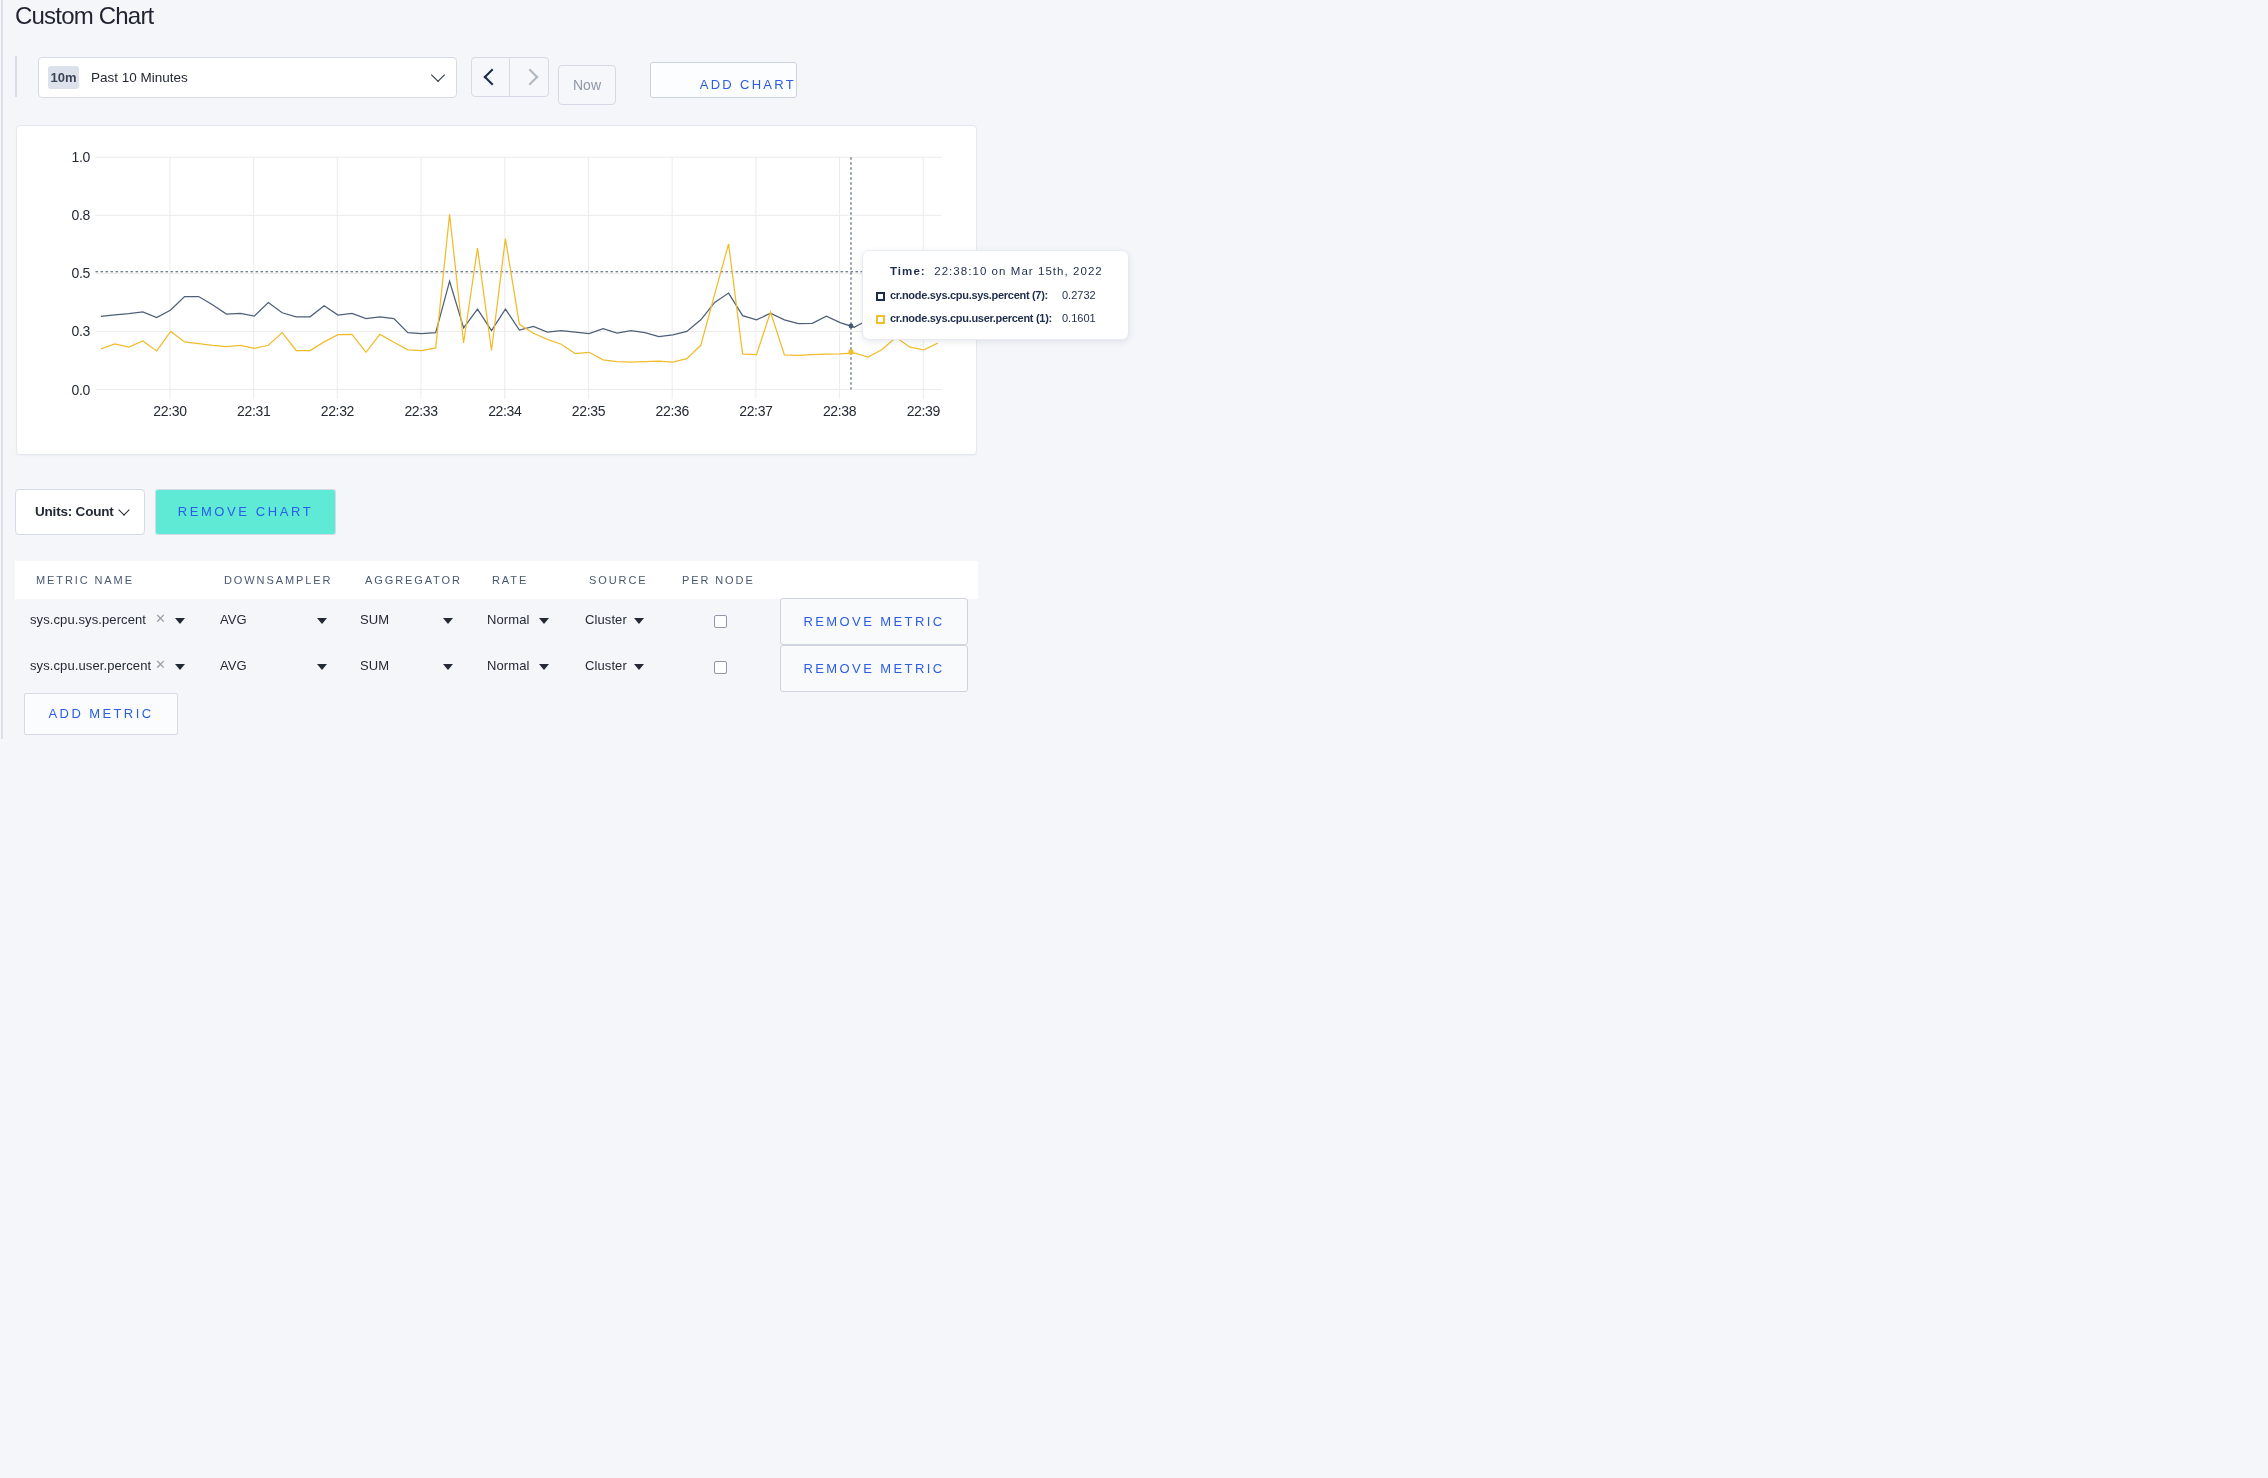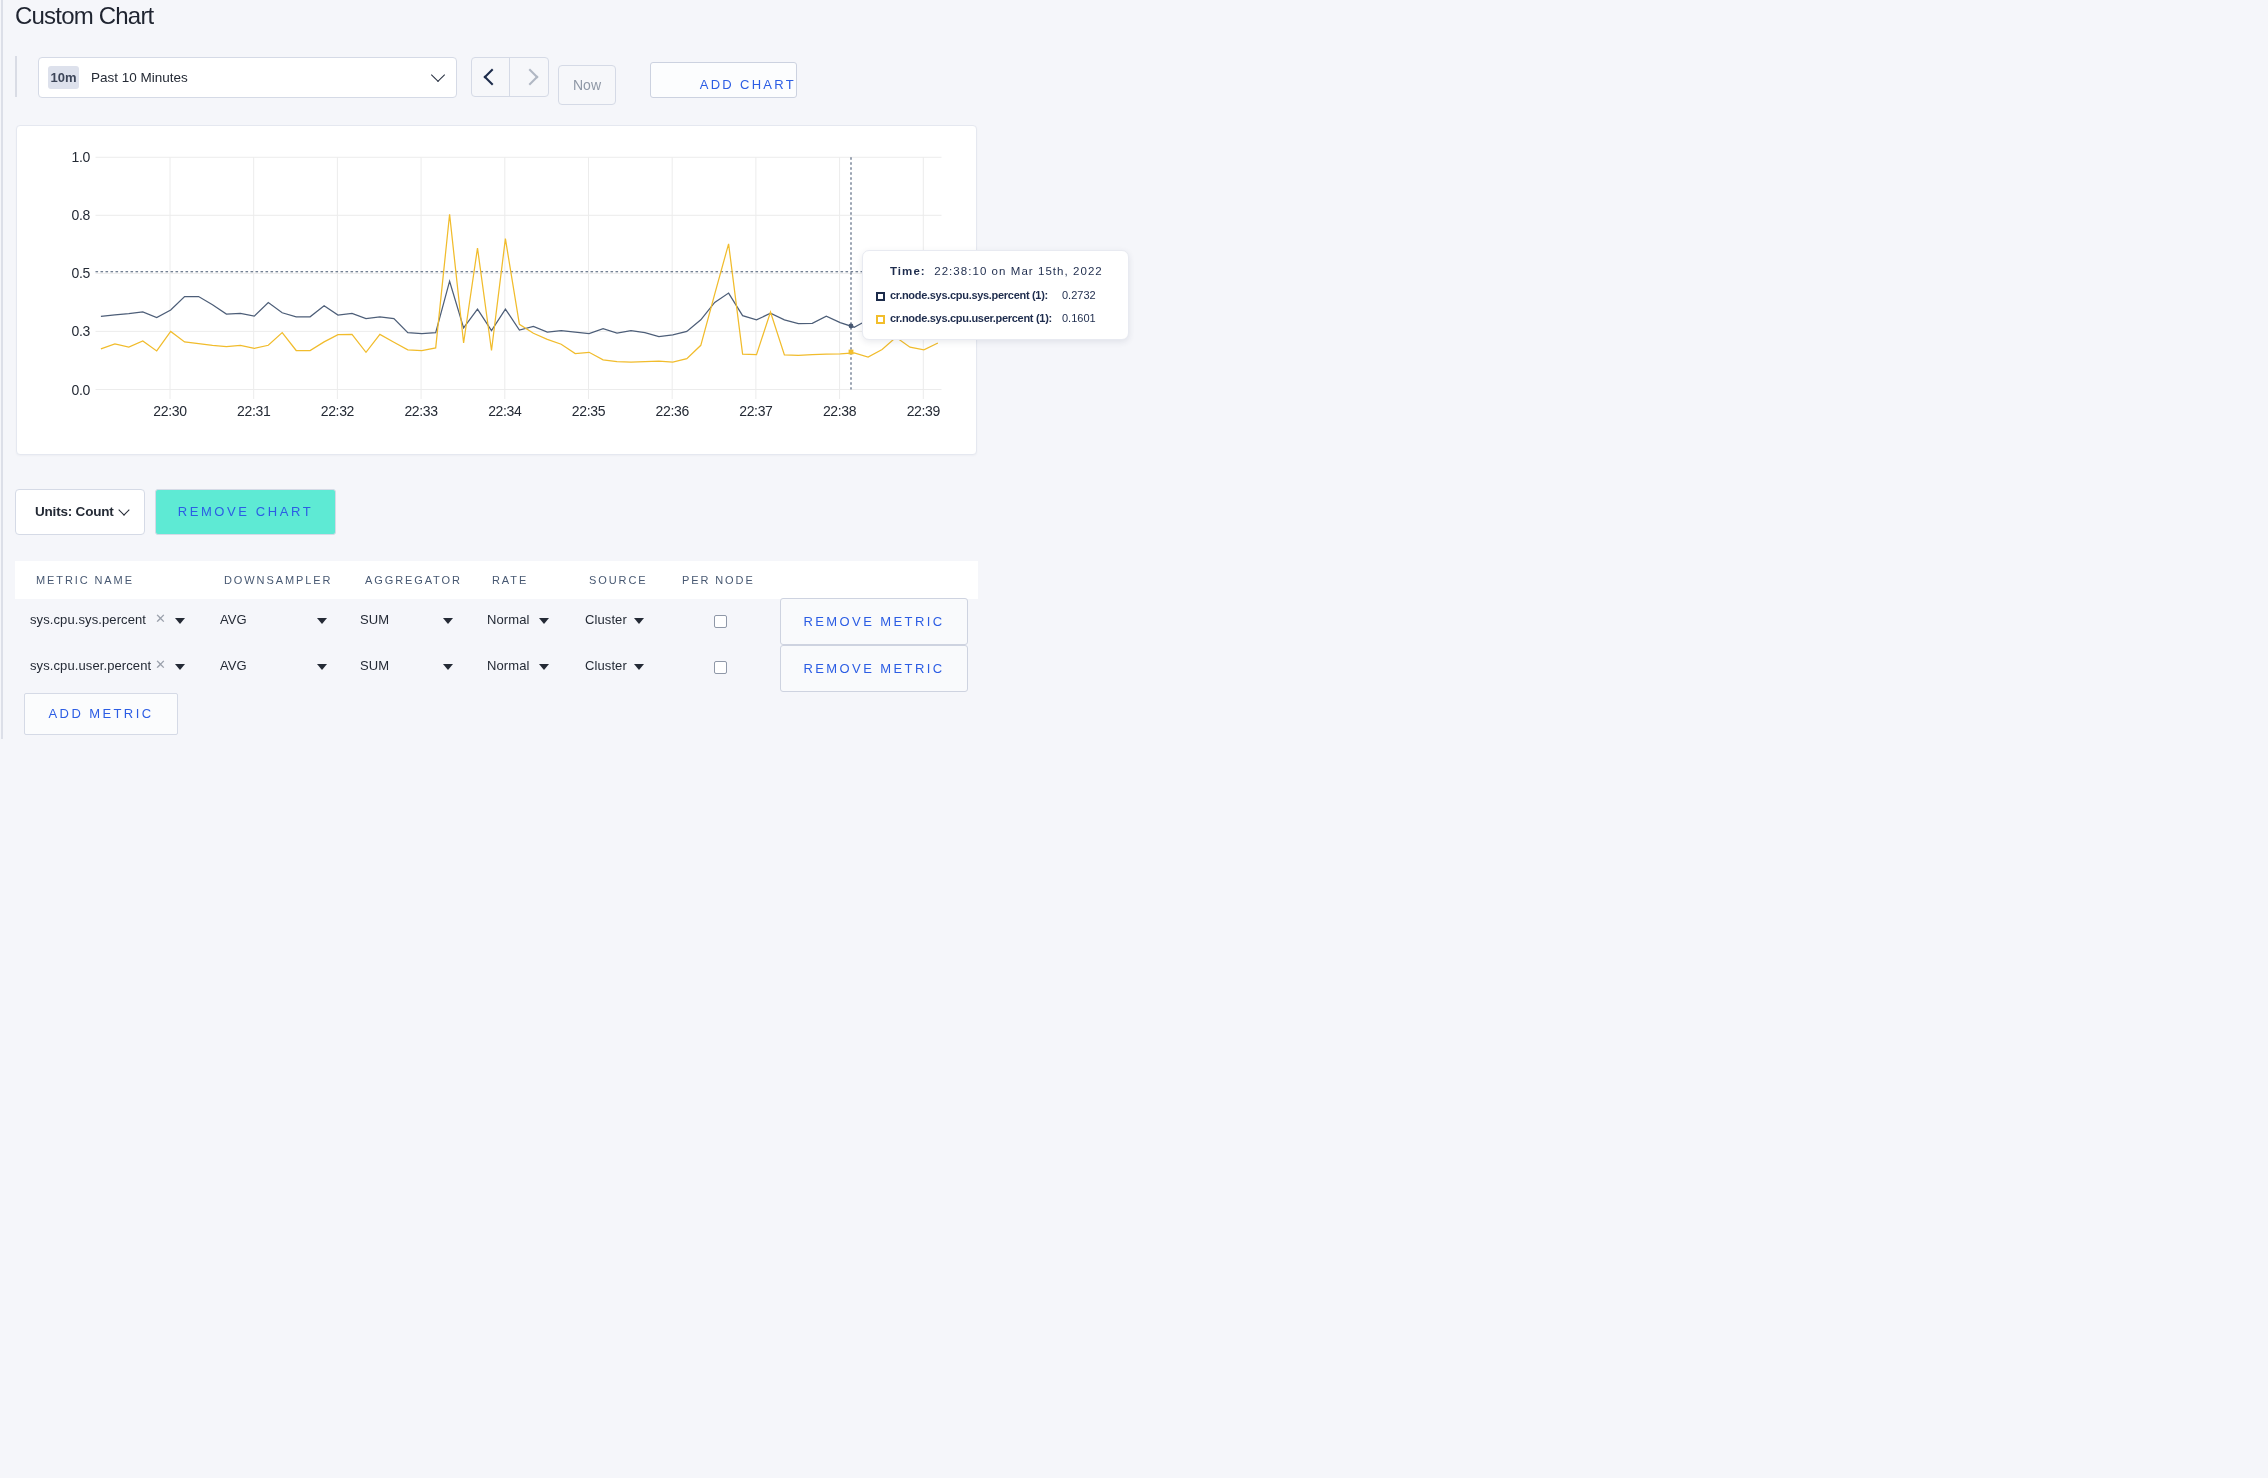--- a/index.html
+++ b/index.html
@@ -97,21 +97,21 @@
 <line x1="835" y1="32.25" x2="835" y2="264.5" stroke="#475872" stroke-width="1.1" stroke-dasharray="2.6,2.4"></line>
 <polyline fill="none" stroke="#4d5e78" stroke-width="1.25" points="84.9,191.3 98.9,189.9 112.8,188.7 126.8,186.9 140.7,192.5 154.7,185.0 168.6,171.5 182.6,171.5 196.5,179.7 210.4,189.0 224.4,188.3 238.3,191.1 252.3,177.6 266.2,187.8 280.2,191.8 294.1,191.8 308.1,180.8 322.0,190.1 336.0,188.5 350.0,193.6 363.9,191.8 377.9,193.6 391.8,207.6 405.8,208.7 419.7,207.6 433.6,156.2 447.6,202.9 461.5,184.1 475.5,205.7 489.4,184.1 503.4,205.0 517.4,201.5 531.3,207.1 545.2,205.7 559.2,207.1 573.1,208.7 587.1,203.6 601.0,208.0 615.0,205.7 628.9,207.6 642.9,211.5 656.8,209.9 670.8,206.4 684.8,194.8 698.7,177.4 712.6,168.1 726.6,190.6 740.5,194.8 754.5,188.3 768.4,194.8 782.4,198.7 796.3,198.3 810.3,191.1 824.2,197.6 838.2,202.2 852.1,194.8 866.1,193.6 880.0,195.9 894.0,193.6 907.9,194.8 921.9,192.5"></polyline>
 <polyline fill="none" stroke="#f1bc2c" stroke-width="1.25" points="84.9,223.8 98.9,218.9 112.8,222.0 126.8,215.9 140.7,225.9 154.7,206.4 168.6,216.9 182.6,218.7 196.5,220.3 210.4,221.5 224.4,220.3 238.3,223.4 252.3,220.3 266.2,207.6 280.2,225.5 294.1,225.5 308.1,216.9 322.0,209.7 336.0,209.4 350.0,227.3 363.9,209.4 377.9,217.3 391.8,224.8 405.8,225.5 419.7,222.9 433.6,89.3 447.6,218.0 461.5,123.0 475.5,225.5 489.4,113.7 503.4,199.4 517.4,208.3 531.3,214.3 545.2,219.2 559.2,228.5 573.1,227.3 587.1,234.8 601.0,236.6 615.0,237.1 628.9,236.6 642.9,236.1 656.8,237.1 670.8,233.6 684.8,220.3 698.7,169.2 712.6,118.8 726.6,229.2 740.5,229.6 754.5,187.1 768.4,229.9 782.4,230.3 796.3,229.6 810.3,229.2 824.2,228.9 838.2,227.8 852.1,232.0 866.1,224.5 880.0,212.2 894.0,222.2 907.9,224.8 921.9,218.0"></polyline>
 <circle cx="835" cy="201.0" r="2.4" fill="#475872"></circle>
 <rect x="832.6" y="224.6" width="4.8" height="4.8" fill="#f2be2c"></rect>
 </svg></div>
 
   <div id="tooltip" class="abs">
     <div class="ttrow" style="top:14px;left:27px;letter-spacing:1.05px;"><b>Time:</b>&nbsp; 22:38:10 on Mar 15th, 2022</div>
     <div class="sw" style="left:13px;top:41px;border-color:#1c2b4a;"></div>
-    <div class="ttrow" style="top:38px;left:27px;letter-spacing:-0.3px;font-size:11px;"><b>cr.node.sys.cpu.sys.percent (1):</b><span style="position:absolute;left:172px;letter-spacing:0;text-align:right;">0.2732</span></div>
+    <div class="ttrow" style="top:38px;left:27px;letter-spacing:-0.3px;font-size:11px;"><b>cr.node.sys.cpu.sys.percent (7):</b><span style="position:absolute;left:172px;letter-spacing:0;text-align:right;">0.2732</span></div>
     <div class="sw" style="left:13px;top:64px;border-color:#f2be2c;"></div>
     <div class="ttrow" style="top:61px;left:27px;letter-spacing:-0.3px;font-size:11px;"><b>cr.node.sys.cpu.user.percent (1):</b><span style="position:absolute;left:172px;letter-spacing:0;">0.1601</span></div>
   </div>
 
   <div id="unitsbox" class="abs box"></div>
   <div id="unitstxt" class="abs">Units: Count</div>
   <div id="unitschev" class="abs"></div>
   <div id="removechart" class="abs">REMOVE CHART</div>
 
   <div id="theadband" class="abs"></div>

